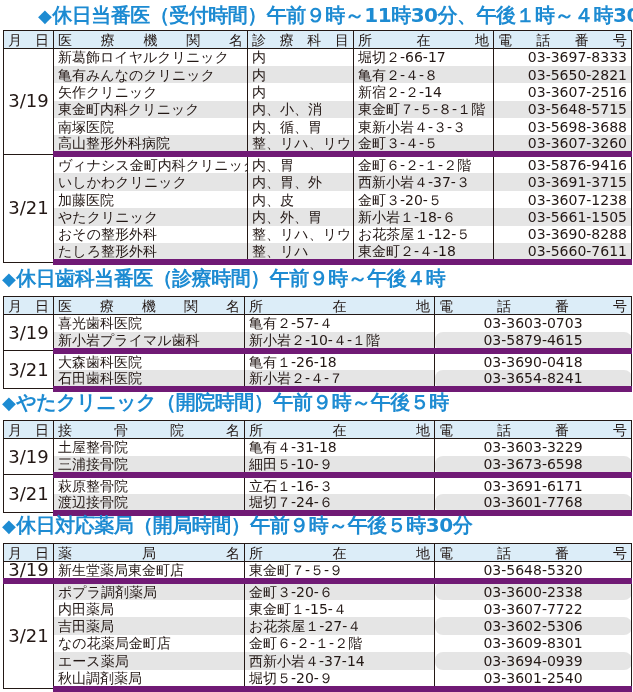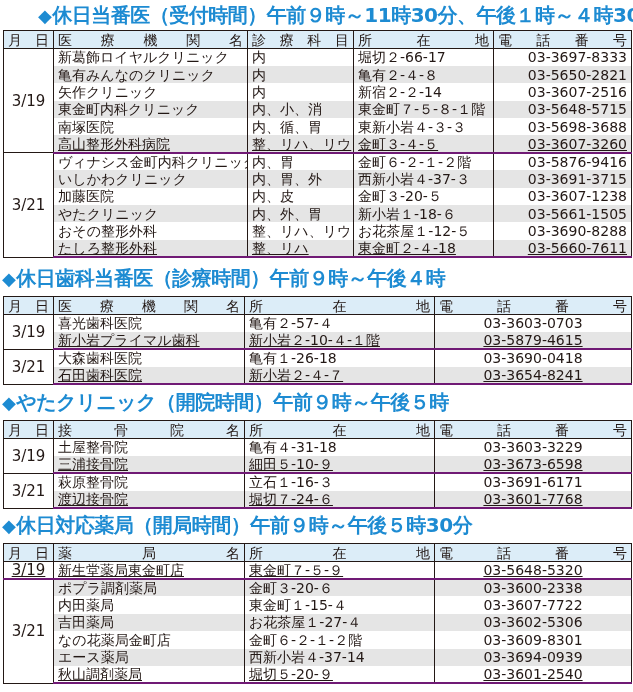--- a/index.html
+++ b/index.html
@@ -17,23 +17,23 @@
     font-size: 14px;
   }
   th, td { border-left: 1px solid #231815; border-right: 1px solid #231815; padding: 0 4px; white-space: nowrap; overflow: hidden; }
   thead tr { background: #dcedf8; }
   thead th {
     height: 18px; font-weight: normal; border: 1px solid #231815; font-size: 14px; line-height: 16px;
   }
   thead th .spread { display: flex; justify-content: space-between; }
   tbody td { height: 17.4px; line-height: 16px; font-size: 14px; }
   tbody tr.shade td.cell { background: #e5e5e5; }
-  tbody tr.group-end td { border-bottom: 2px solid #701a75; text-decoration: underline; }
-  td.date { text-align: center; vertical-align: middle; border-bottom: 1px solid #231815; background: #ffffff; font-size: 15px; }
-  td.phone-center { text-align: center; }
+  tbody tr.group-end td { border-bottom: 6px solid #701a75; }
+  td.date { text-align: center; vertical-align: middle; border-bottom: 1px solid #231815; background: #ffffff; font-size: 18px; }
+  td.phone-center { text-align: center; border-radius: 8px; }
   td.phone-left { text-align: right; padding-left: 6px; }
 </style>
 </head>
 <body>
 
 <div class="section" style="top:0;padding-left:36px;">
   <div class="title">
     <span class="diamond">◆</span><span>休日当番医（受付時間）午前９時～11時30分、午後１時～４時30分</span>
   </div>
   <table style="top:30px;">

